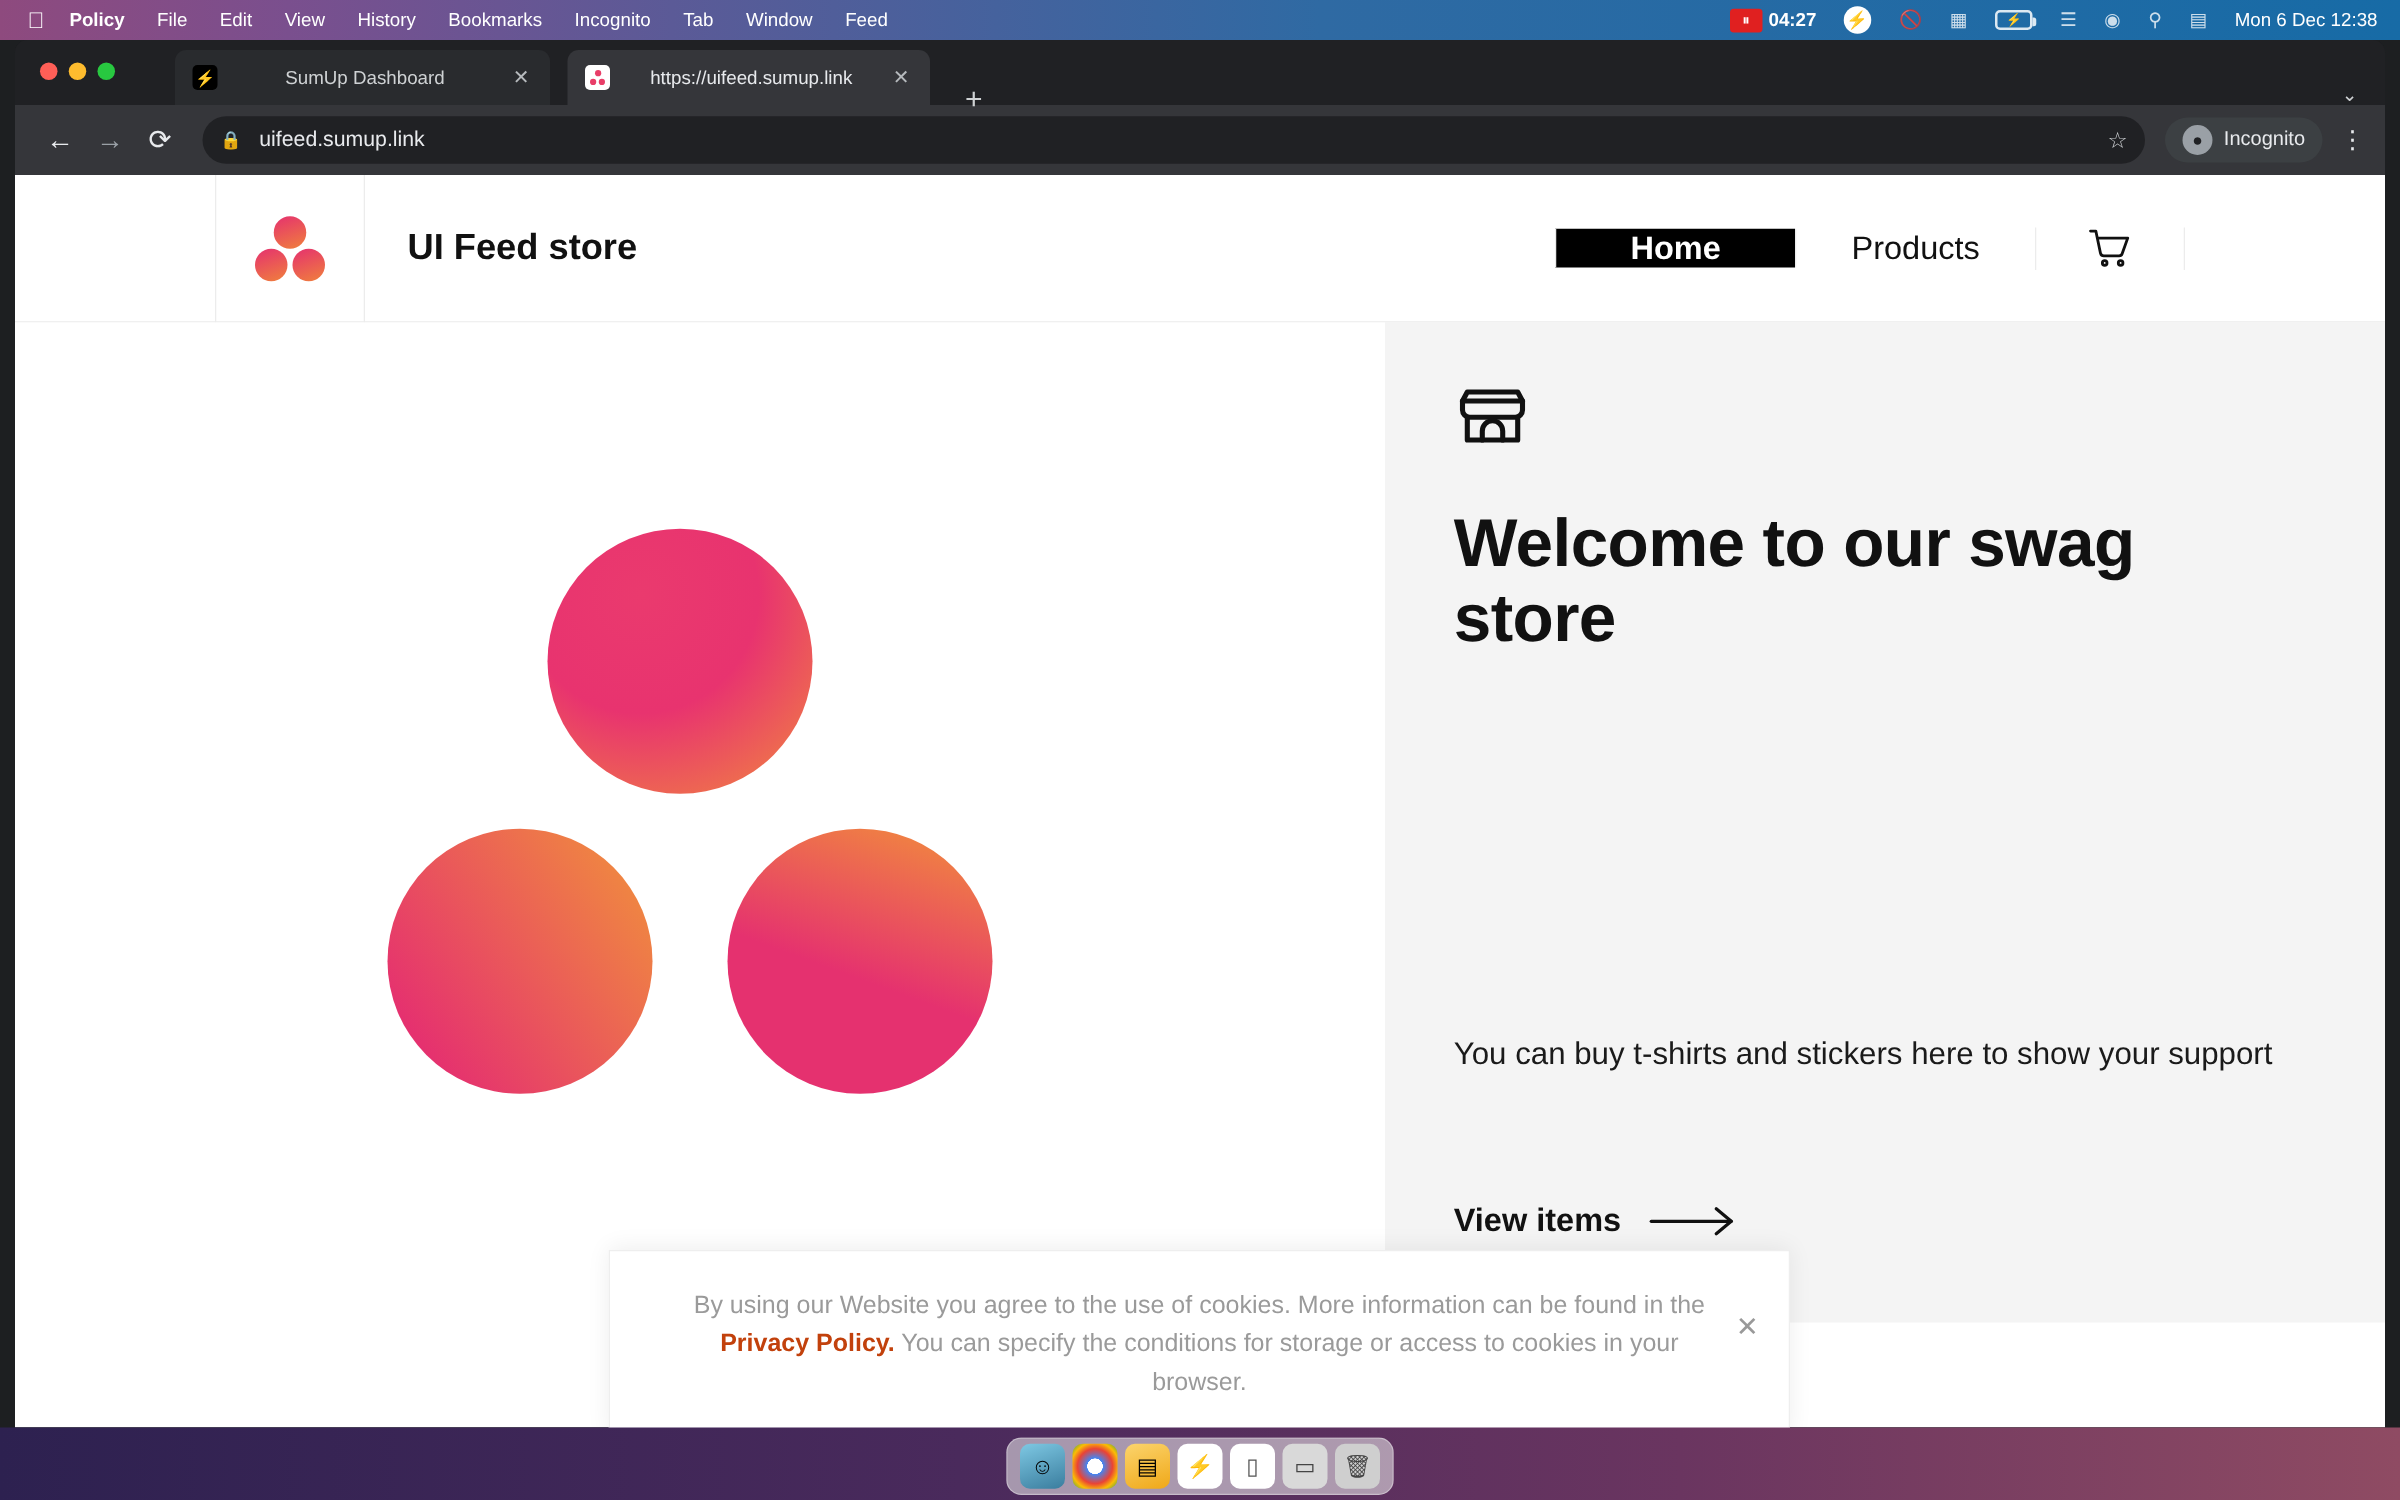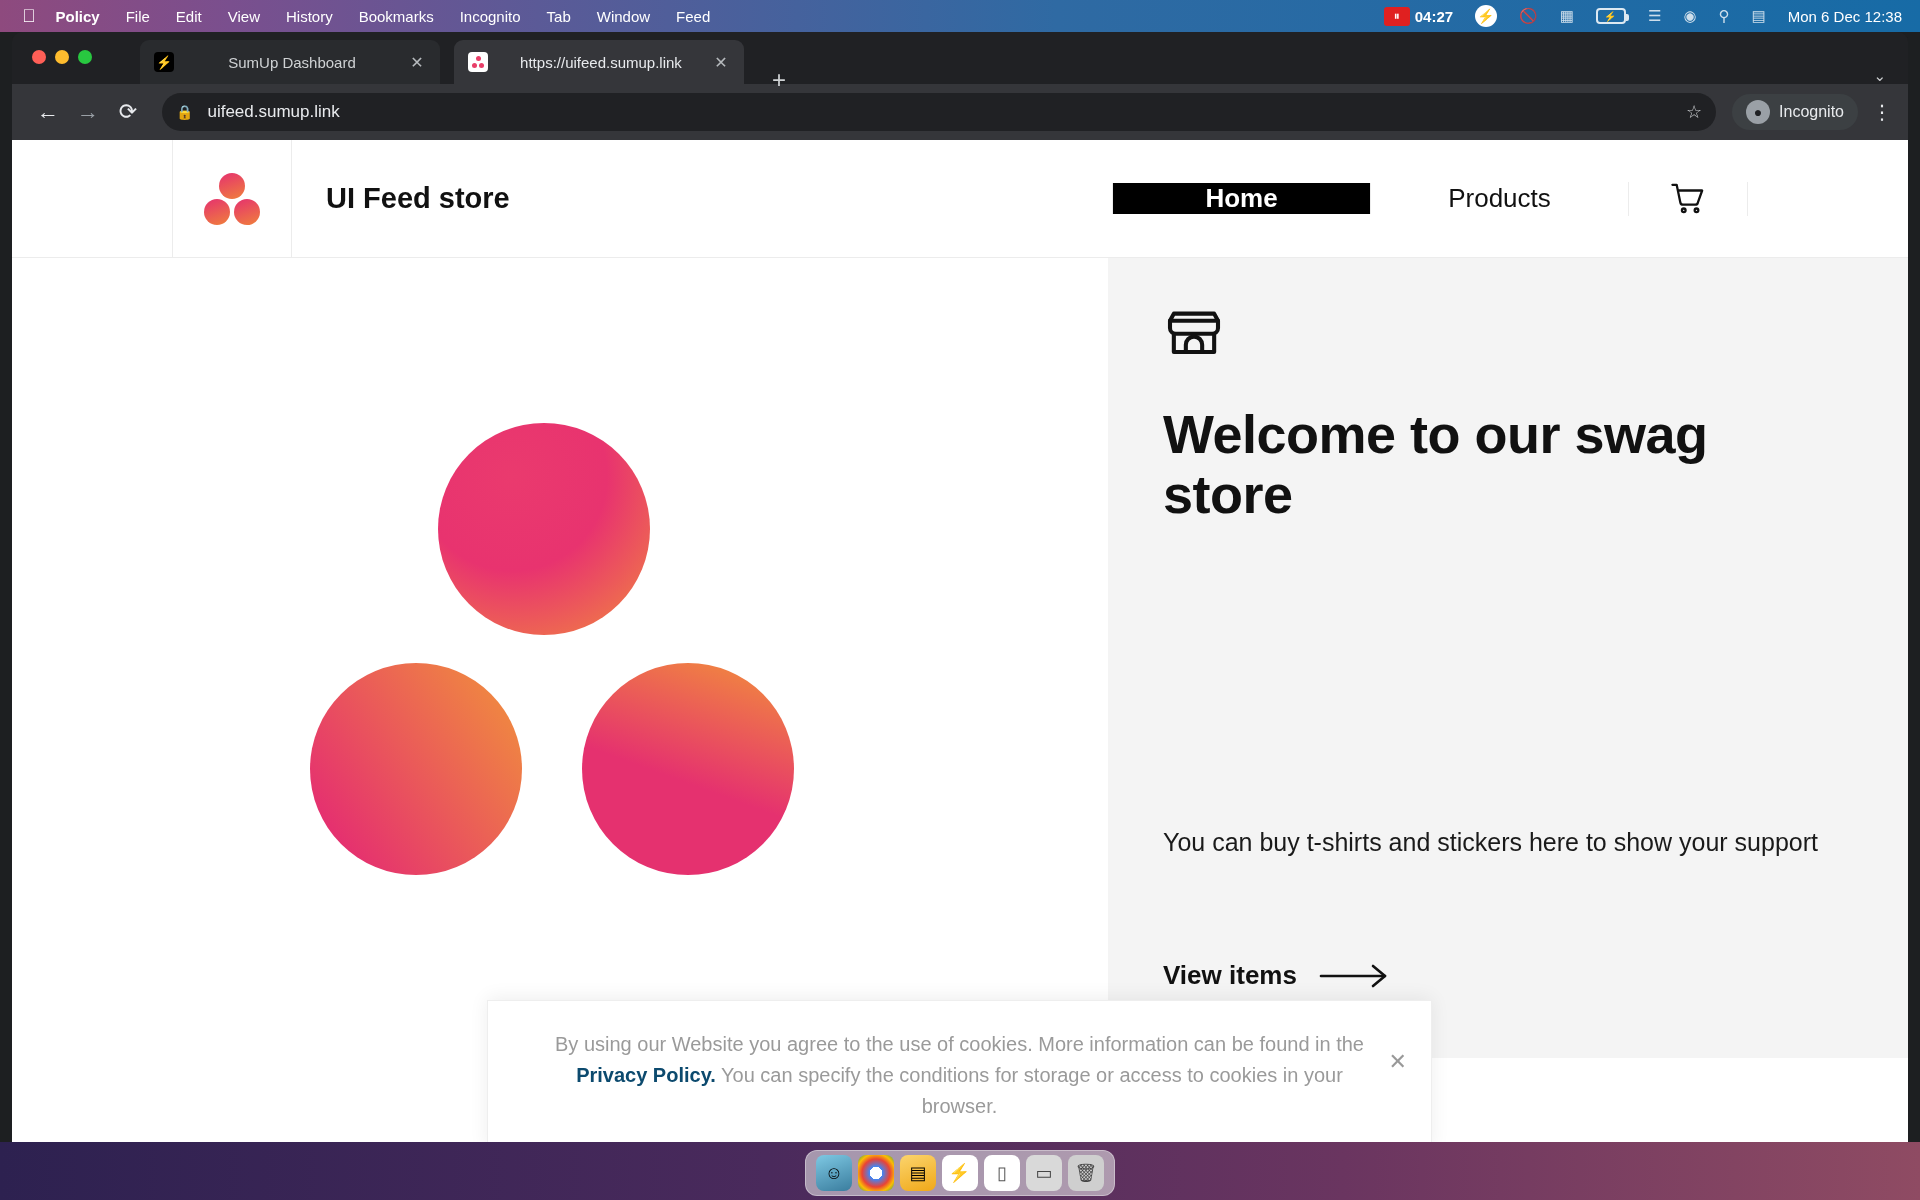--- a/index.html
+++ b/index.html
@@ -97,21 +97,21 @@
   .logo-box{ width:120px; display:flex; align-items:center; justify-content:center;
              border-left:1px solid #ececec; border-right:1px solid #ececec; height:118px; margin-left:160px; }
   .logo{ position:relative; width:56px; height:52px; }
   .logo b{ position:absolute; width:26px;height:26px;border-radius:50%;
            background:linear-gradient(160deg,#e5316f,#f0803c); display:block; }
   .logo b:nth-child(1){ top:0; left:15px; }
   .logo b:nth-child(2){ top:26px; left:0; }
   .logo b:nth-child(3){ top:26px; left:30px; }
   .brandname{ font-size:29px; font-weight:bold; color:#111; margin-left:34px; }
   .navlinks{ margin-left:auto; display:flex; }
-  .navitem{ width:258px; display:flex; align-items:center; justify-content:center;
+  .navitem{ width:192px; display:flex; align-items:center; justify-content:center;
             font-size:26px; color:#111; border-left:1px solid #ececec; }
   .navitem.active{ background:#000; color:#fff; font-weight:bold; }
   .cartbtn{ width:120px; display:flex; align-items:center; justify-content:center;
             border-left:1px solid #ececec; border-right:1px solid #ececec; margin-right:160px; }
 
   .hero{ display:flex; height:800px; }
   .hero-left{ flex:1; background:#fff; display:flex; align-items:center; justify-content:center; }
   .biglogo{ position:relative; width:500px; height:470px; filter:blur(.4px); }
   .biglogo span{ position:absolute; border-radius:50%; display:block;
     background:linear-gradient(155deg,#e8336f 0%, #e8336f 42%, #f2913a 100%); }
@@ -129,21 +129,21 @@
                font-size:26px; font-weight:bold; color:#111; }
   .arrow svg{ display:block; }
 
   
   .cookie{
     position:absolute; left:487px; top:1000px; width:945px; height:150px;
     background:#fff; border:1px solid #eee; box-shadow:0 -2px 18px rgba(0,0,0,.07);
     padding:28px 54px 0 54px; text-align:center;
   }
   .cookie p{ font-size:20px; line-height:1.55; color:#9a9a9a; }
-  .cookie b{ color:#0c4a6e; font-weight:bold; }
+  .cookie b{ color:#c2410c; font-weight:bold; }
   .cookie .close{ position:absolute; right:24px; top:48px; font-size:22px; color:#999; }
 
   
   .deskbg{ position:absolute; left:0; top:1142px; width:1920px; height:58px;
            background:linear-gradient(90deg,#2d2150,#4a2a5c 40%, #6a3560 70%, #8f4b63); }
   .dock{
     position:absolute; left:50%; transform:translateX(-50%); bottom:4px;
     height:46px; background:rgba(240,240,240,.55); border-radius:12px;
     display:flex; align-items:center; gap:6px; padding:0 10px;
     border:1px solid rgba(255,255,255,.35);

